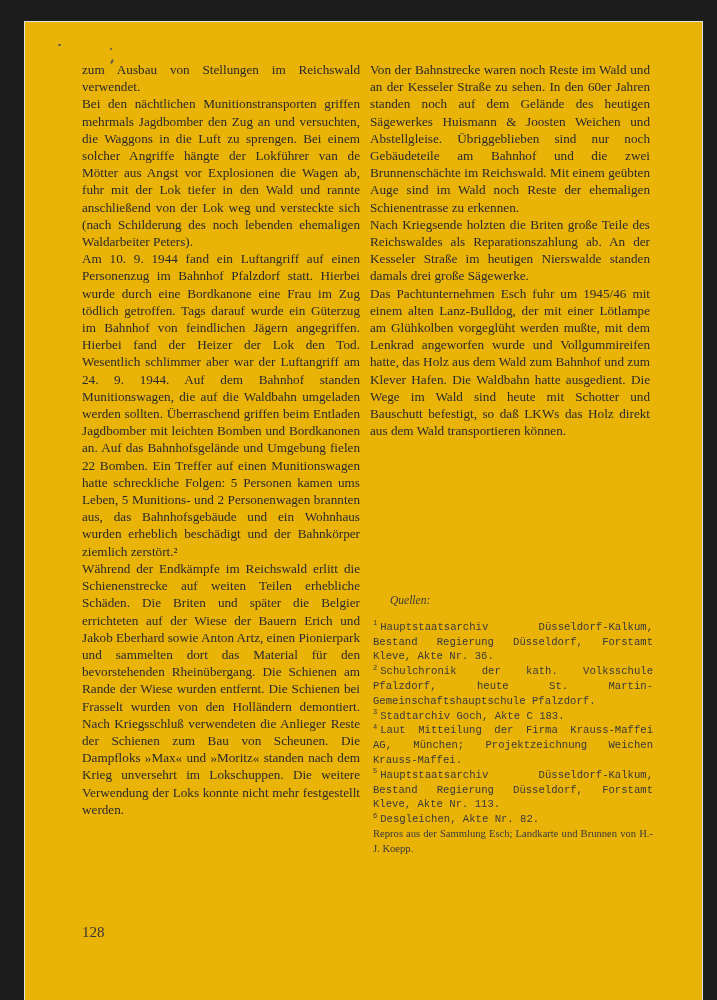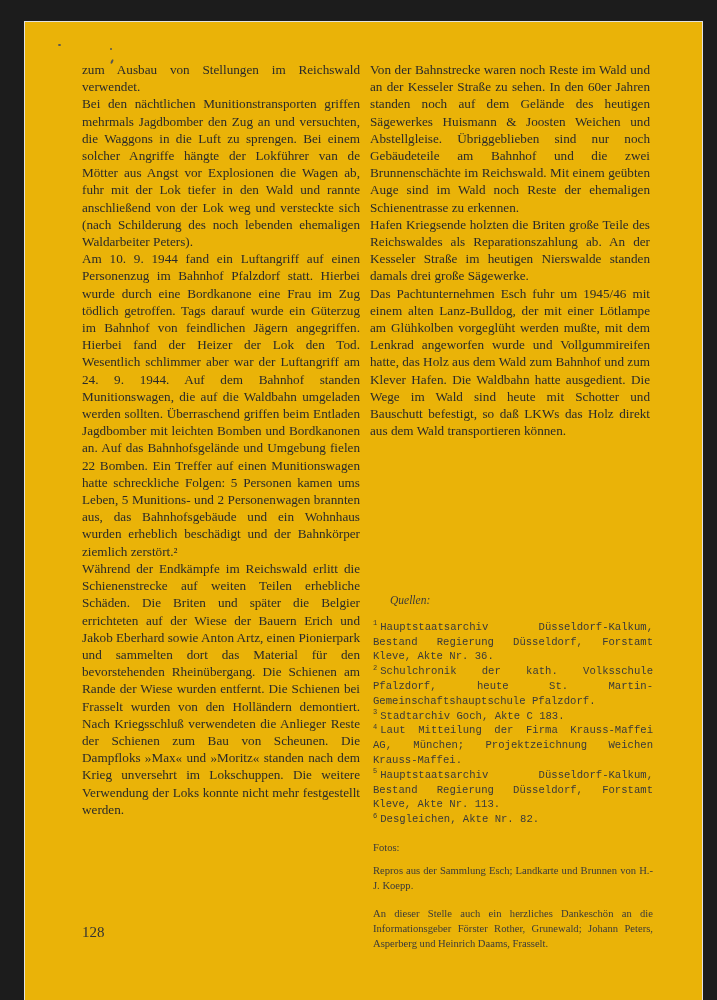--- a/index.html
+++ b/index.html
@@ -59,31 +59,29 @@
 
   <div class="col col-left">
     <p>zum Ausbau von Stellungen im Reichswald verwendet.</p>
     <p>Bei den nächtlichen Munitionstransporten griffen mehrmals Jagdbomber den Zug an und versuchten, die Waggons in die Luft zu sprengen. Bei einem solcher Angriffe hängte der Lokführer van de Mötter aus Angst vor Explosionen die Wagen ab, fuhr mit der Lok tiefer in den Wald und rannte anschließend von der Lok weg und versteckte sich (nach Schilderung des noch lebenden ehemaligen Waldarbeiter Peters).</p>
     <p>Am 10. 9. 1944 fand ein Luftangriff auf einen Personenzug im Bahnhof Pfalzdorf statt. Hierbei wurde durch eine Bordkanone eine Frau im Zug tödlich getroffen. Tags darauf wurde ein Güterzug im Bahnhof von feindlichen Jägern angegriffen. Hierbei fand der Heizer der Lok den Tod. Wesentlich schlimmer aber war der Luftangriff am 24. 9. 1944. Auf dem Bahnhof standen Munitionswagen, die auf die Waldbahn umgeladen werden sollten. Überraschend griffen beim Entladen Jagdbomber mit leichten Bomben und Bordkanonen an. Auf das Bahnhofsgelände und Umgebung fielen 22 Bomben. Ein Treffer auf einen Munitionswagen hatte schreckliche Folgen: 5 Personen kamen ums Leben, 5 Munitions- und 2 Personenwagen brannten aus, das Bahnhofsgebäude und ein Wohnhaus wurden erheblich beschädigt und der Bahnkörper ziemlich zerstört.²</p>
     <p>Während der Endkämpfe im Reichswald erlitt die Schienenstrecke auf weiten Teilen erhebliche Schäden. Die Briten und später die Belgier errichteten auf der Wiese der Bauern Erich und Jakob Eberhard sowie Anton Artz, einen Pionierpark und sammelten dort das Material für den bevorstehenden Rheinübergang. Die Schienen am Rande der Wiese wurden entfernt. Die Schienen bei Frasselt wurden von den Holländern demontiert. Nach Kriegsschluß verwendeten die Anlieger Reste der Schienen zum Bau von Scheunen. Die Dampfloks »Max« und »Moritz« standen nach dem Krieg unversehrt im Lokschuppen. Die weitere Verwendung der Loks konnte nicht mehr festgestellt werden.</p>
   </div>
 
   <div class="col col-right">
     <p>Von der Bahnstrecke waren noch Reste im Wald und an der Kesseler Straße zu sehen. In den 60er Jahren standen noch auf dem Gelände des heutigen Sägewerkes Huismann &amp; Joosten Weichen und Abstellgleise. Übriggeblieben sind nur noch Gebäudeteile am Bahnhof und die zwei Brunnenschächte im Reichswald. Mit einem geübten Auge sind im Wald noch Reste der ehemaligen Schienentrasse zu erkennen.</p>
-    <p>Hafen Kriegsende holzten die Briten große Teile des Reichswaldes als Reparationszahlung ab. An der Kesseler Straße im heutigen Nierswalde standen damals drei große Sägewerke.</p>
+    <p>Nach Kriegsende holzten die Briten große Teile des Reichswaldes als Reparationszahlung ab. An der Kesseler Straße im heutigen Nierswalde standen damals drei große Sägewerke.</p>
     <p>Das Pachtunternehmen Esch fuhr um 1945/46 mit einem alten Lanz-Bulldog, der mit einer Lötlampe am Glühkolben vorgeglüht werden mußte, mit dem Lenkrad angeworfen wurde und Vollgummireifen hatte, das Holz aus dem Wald zum Bahnhof und zum Klever Hafen. Die Waldbahn hatte ausgedient. Die Wege im Wald sind heute mit Schotter und Bauschutt befestigt, so daß LKWs das Holz direkt aus dem Wald transportieren können.</p>
   </div>
 
   <div class="sources">
     <p class="sources-heading">Quellen:</p>
     <p class="note"><span class="num">1</span><span>Hauptstaatsarchiv Düsseldorf-Kalkum, Bestand Regierung Düsseldorf, Forstamt Kleve, Akte Nr. 36.</span></p>
     <p class="note"><span class="num">2</span><span>Schulchronik der kath. Volksschule Pfalzdorf, heute St. Martin-Gemeinschaftshauptschule Pfalzdorf.</span></p>
     <p class="note"><span class="num">3</span><span>Stadtarchiv Goch, Akte C 183.</span></p>
     <p class="note"><span class="num">4</span><span>Laut Mitteilung der Firma Krauss-Maffei AG, München; Projektzeichnung Weichen Krauss-Maffei.</span></p>
     <p class="note"><span class="num">5</span><span>Hauptstaatsarchiv Düsseldorf-Kalkum, Bestand Regierung Düsseldorf, Forstamt Kleve, Akte Nr. 113.</span></p>
     <p class="note"><span class="num">6</span><span>Desgleichen, Akte Nr. 82.</span></p>
-    <p class="fotos-heading">Fotos:</p>
     <p class="fotos-text">Repros aus der Sammlung Esch; Landkarte und Brunnen von H.-J. Koepp.</p>
-    <p class="thanks">An dieser Stelle auch ein herzliches Dankeschön an die Informationsgeber Förster Rother, Grunewald; Johann Peters, Asperberg und Heinrich Daams, Frasselt.</p>
   </div>
 
   <div class="page-number">128</div>
 </div>
 
 </body></html>

